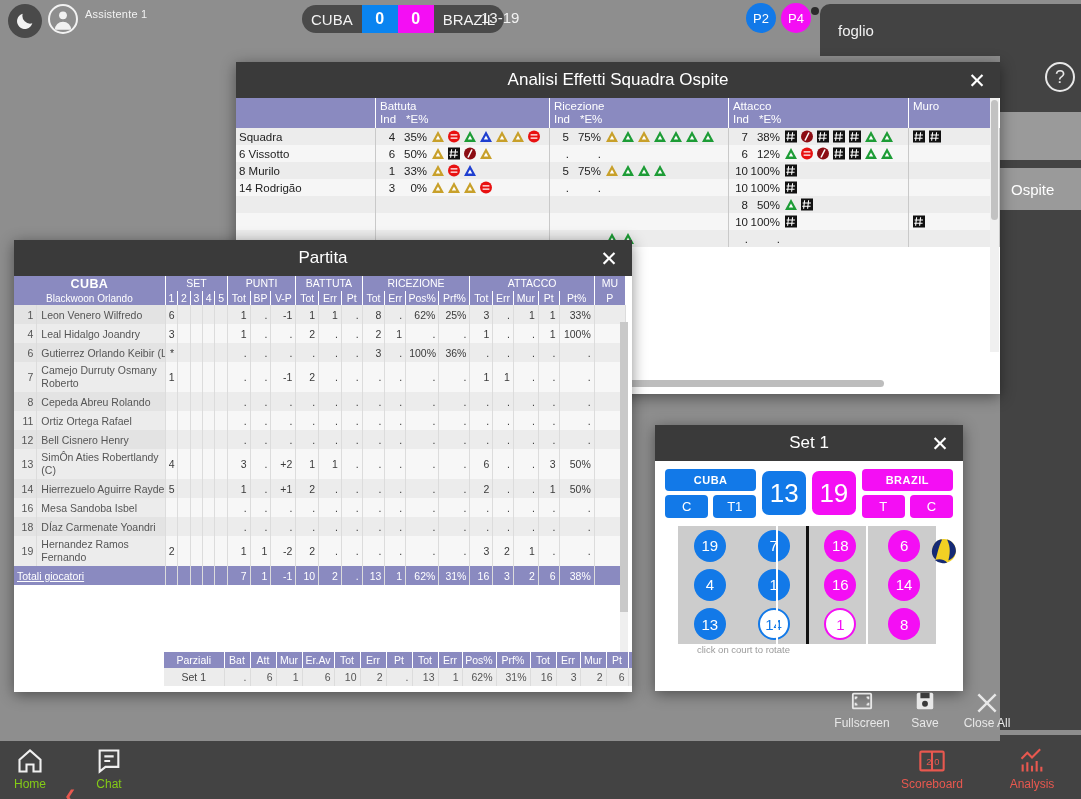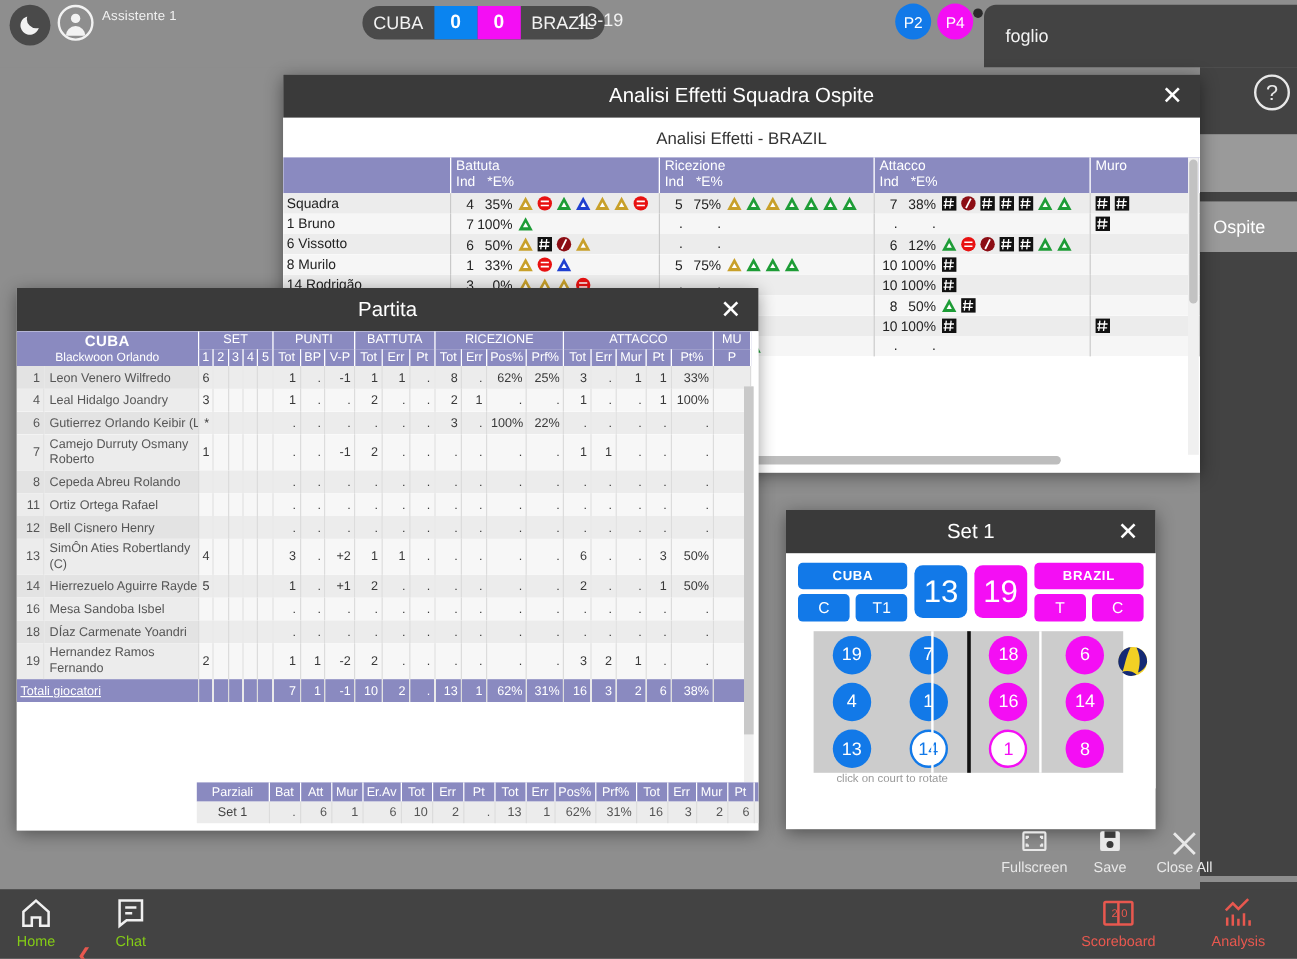--- a/index.html
+++ b/index.html
@@ -298,21 +298,20 @@
   <div class="ospite-cell">
     <span>Ospite</span>
   </div>
   <div class="right-strip3"></div>
 
   <div class="dialog" id="dlg-analisi">
     <div class="dlg-title">
       <span>Analisi Effetti Squadra Ospite</span>
       <span class="dlg-close">✕</span>
     </div>
-    <div class="an-sub">Analisi Effetti - BRAZIL</div>
     <div class="an-body-wrap">
       <table class="an-table">
         <colgroup>
           <col style="width:138px">
             <col style="width:172px">
             <col style="width:177px">
             <col style="width:178px">
             <col style="width:90px">
         </colgroup>
         <thead>
@@ -405,33 +404,20 @@
                     <path d="M7 1 13 12H1z" fill="#1d9c36"></path>
                     <path d="M7 5.5 9.2 9.4H4.8z" fill="#ffffff"></path>
                   </svg></span><span class="gl"><svg width="14" height="13" viewBox="0 0 14 13">
                     <path d="M7 1 13 12H1z" fill="#1d9c36"></path>
                     <path d="M7 5.5 9.2 9.4H4.8z" fill="#ffffff"></path>
                   </svg></span></td>
               <td><span class="gl"><svg width="14" height="13" viewBox="0 0 14 13">
                     <rect x="1" y="0.5" width="12" height="12" fill="#111"></rect>
                     <path d="M4.6 2.2 3.6 10.8M8.6 2.2 7.6 10.8M2.6 5h8.4M2.2 8.2h8.4" stroke="#fff" stroke-width="1.1"></path>
                   </svg></span><span class="gl"><svg width="14" height="13" viewBox="0 0 14 13">
-                    <rect x="1" y="0.5" width="12" height="12" fill="#111"></rect>
-                    <path d="M4.6 2.2 3.6 10.8M8.6 2.2 7.6 10.8M2.6 5h8.4M2.2 8.2h8.4" stroke="#fff" stroke-width="1.1"></path>
-                  </svg></span></td>
-            </tr>
-            <tr>
-              <td>1 Bruno</td>
-              <td><span class="an-ind">7</span><span class="an-pct">100%</span><span class="gl"><svg width="14" height="13" viewBox="0 0 14 13">
-                    <path d="M7 1 13 12H1z" fill="#1d9c36"></path>
-                    <path d="M7 5.5 9.2 9.4H4.8z" fill="#ffffff"></path>
-                  </svg></span></td>
-              <td><span class="an-ind">.</span><span class="an-pct">.</span></td>
-              <td><span class="an-ind">.</span><span class="an-pct">.</span></td>
-              <td><span class="gl"><svg width="14" height="13" viewBox="0 0 14 13">
                     <rect x="1" y="0.5" width="12" height="12" fill="#111"></rect>
                     <path d="M4.6 2.2 3.6 10.8M8.6 2.2 7.6 10.8M2.6 5h8.4M2.2 8.2h8.4" stroke="#fff" stroke-width="1.1"></path>
                   </svg></span></td>
             </tr>
             <tr>
               <td>6 Vissotto</td>
               <td><span class="an-ind">6</span><span class="an-pct">50%</span><span class="gl"><svg width="14" height="13" viewBox="0 0 14 13">
                     <path d="M7 1 13 12H1z" fill="#c8a02a"></path>
                     <path d="M7 5.5 9.2 9.4H4.8z" fill="#ffffff"></path>
                   </svg></span><span class="gl"><svg width="14" height="13" viewBox="0 0 14 13">
@@ -775,21 +761,21 @@
               <td></td>
               <td>.</td>
               <td>.</td>
               <td>.</td>
               <td>.</td>
               <td>.</td>
               <td>.</td>
               <td>3</td>
               <td>.</td>
               <td>100%</td>
-              <td>22%</td>
+              <td>36%</td>
               <td>.</td>
               <td>.</td>
               <td>.</td>
               <td>.</td>
               <td>.</td>
               <td></td>
             </tr>
             <tr class="r-even">
               <td class="num" style="height: 30px;">7</td>
               <td class="nm" style="white-space: normal; line-height: 13px;">Camejo Durruty Osmany Roberto</td>

